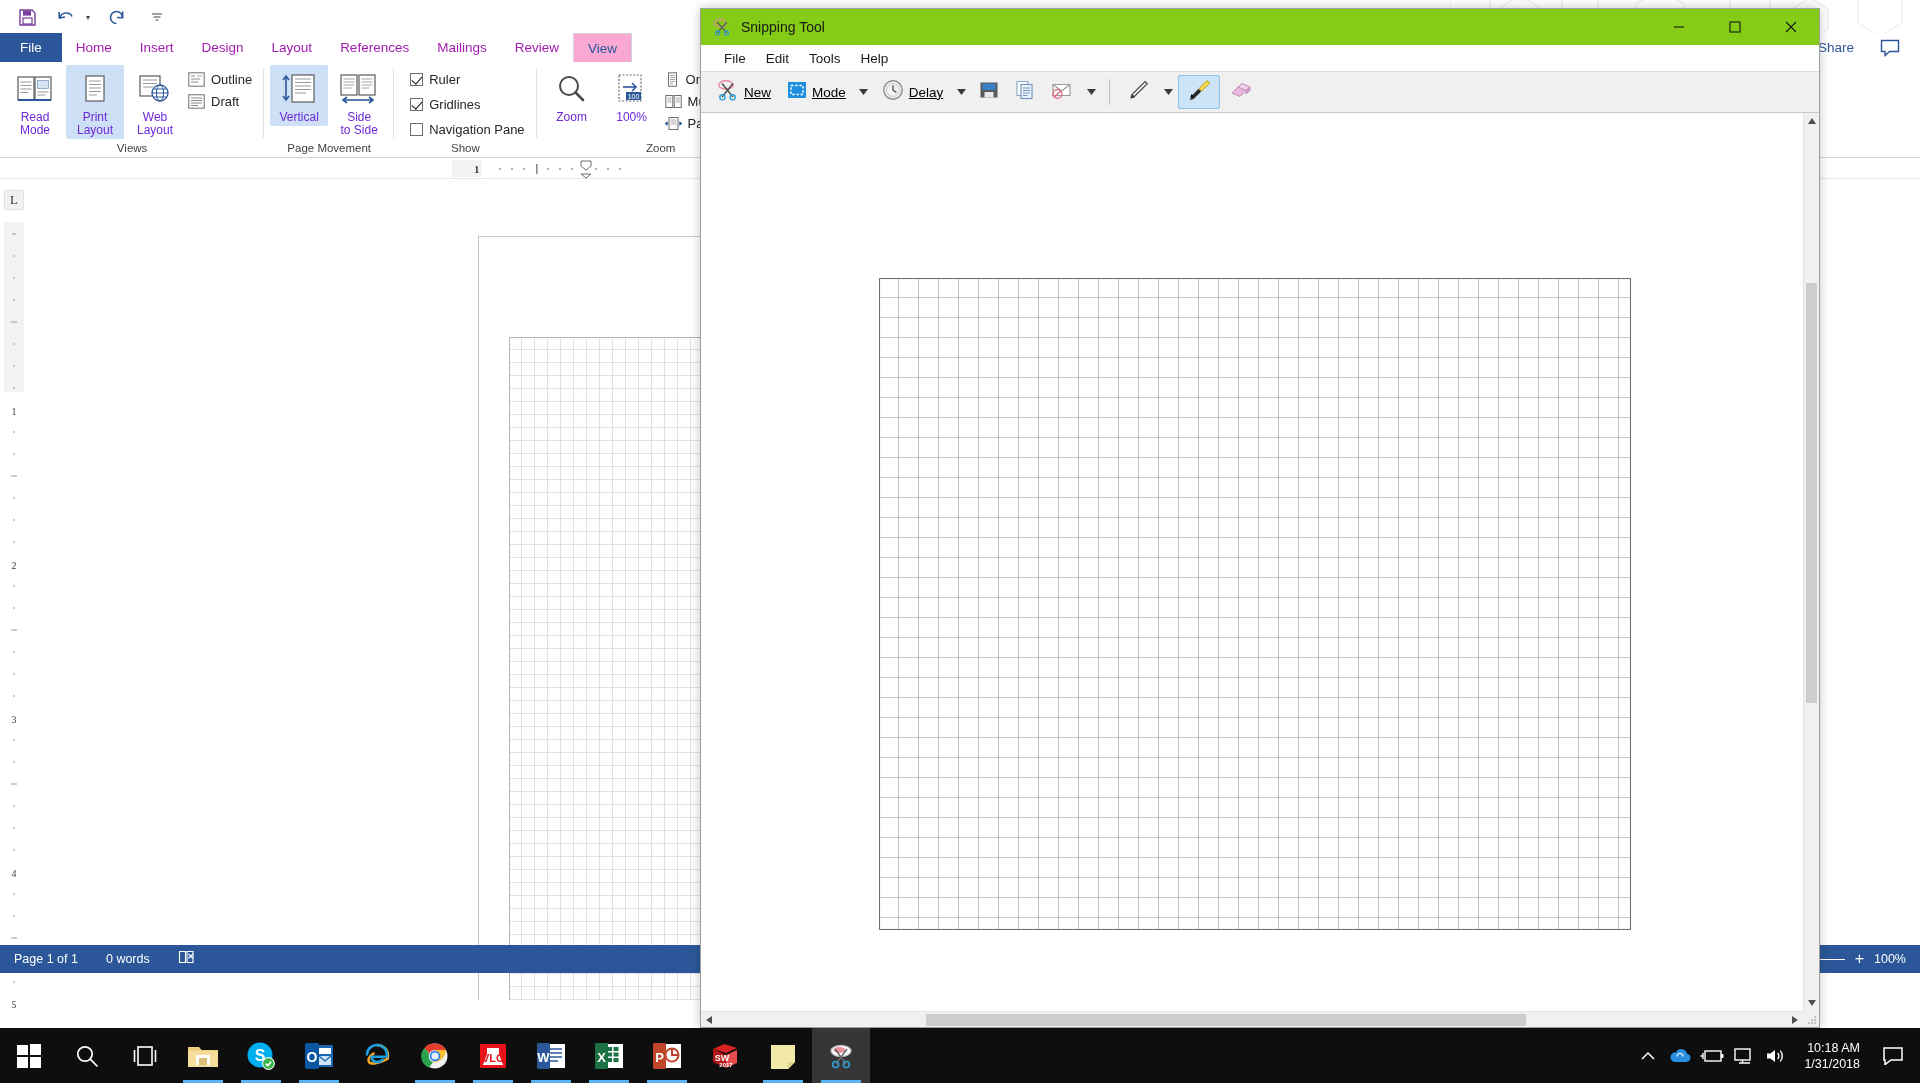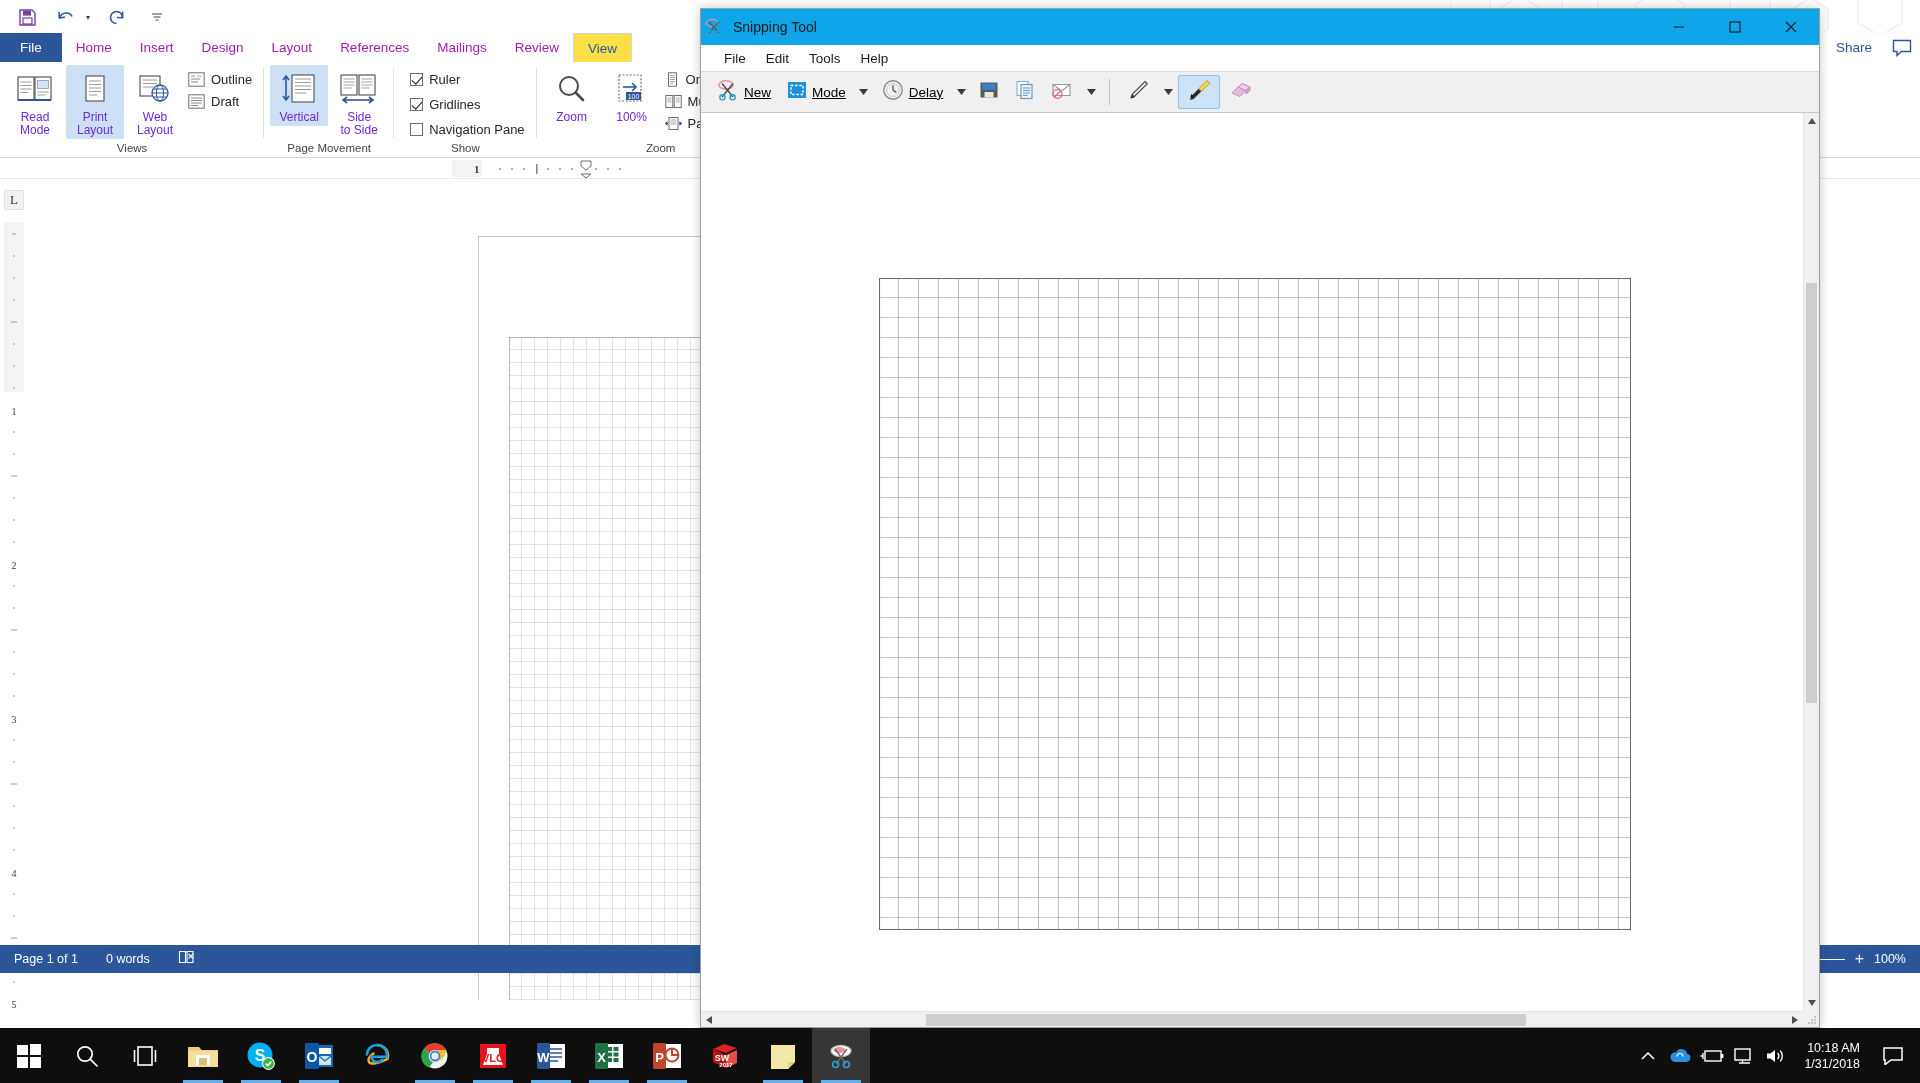--- a/index.html
+++ b/index.html
@@ -40,25 +40,25 @@
     border-bottom: none;
   }
   .tab {
     height: 29px; padding: 0 14px; display: flex; align-items: center;
     font-size: 13.5px; color: #a21caf; cursor: pointer; white-space: nowrap;
   }
   .tab.file {
     background: #2b579a; color: #ffffff; font-size: 13.5px;
     padding: 0 20px; height: 29px;
   }
-  .tab.active { color: #2b579a; background: #fde047; border-top: 1px solid #d4d4d4;
+  .tab.active { color: #2b579a; background: #f9a8d4; border-top: 1px solid #d4d4d4;
                 border-left: 1px solid #d4d4d4; border-right: 1px solid #d4d4d4; }
   .share-area {
-    position: absolute; right: 8px; top: 33px; height: 29px;
-    display: flex; align-items: center; gap: 20px;
+    position: absolute; right: 20px; top: 33px; height: 29px;
+    display: flex; align-items: center; gap: 26px;
   }
   .share-lbl { font-size: 13.5px; color: #2b579a; }
 
   
   .ribbon {
     position: absolute; left: 0; top: 62px; width: 1920px; height: 96px;
     background: #ffffff; border-bottom: 1px solid #d4d4d4;
     display: flex; align-items: stretch;
   }
   .rgroup { position: relative; display: flex; flex-direction: column; height: 96px; padding: 3px 6px 0 6px; }
@@ -128,22 +128,22 @@
   .zoom-slider .knob { position: absolute; left: 56px; top: -6px; width: 5px; height: 13px; background: #ffffff; }
 
   
   #snip-window {
     position: absolute; left: 700px; top: 8px; width: 1120px; height: 1020px;
     background: #ffffff; border: 1px solid #9e9e9e;
     box-shadow: 0 0 10px rgba(0,0,0,.22);
     display: flex; flex-direction: column;
   }
   .snip-title {
-    height: 36px; background: #0ea5e9; display: flex; align-items: center;
-    padding-left: 4px; flex: none;
+    height: 36px; background: #84cc16; display: flex; align-items: center;
+    padding-left: 12px; flex: none;
   }
   .snip-title .t-ic { width: 22px; height: 20px; display: flex; align-items: center; }
   .snip-title .t-lbl { font-size: 14px; color: #1a1a1a; margin-left: 6px; }
   .win-ctrls { margin-left: auto; display: flex; height: 36px; }
   .win-btn { width: 56px; height: 36px; display: flex; align-items: center; justify-content: center; cursor: pointer; }
 
   .snip-menu {
     height: 26px; background: #ffffff; display: flex; align-items: center;
     padding-left: 14px; gap: 2px; flex: none;
   }

